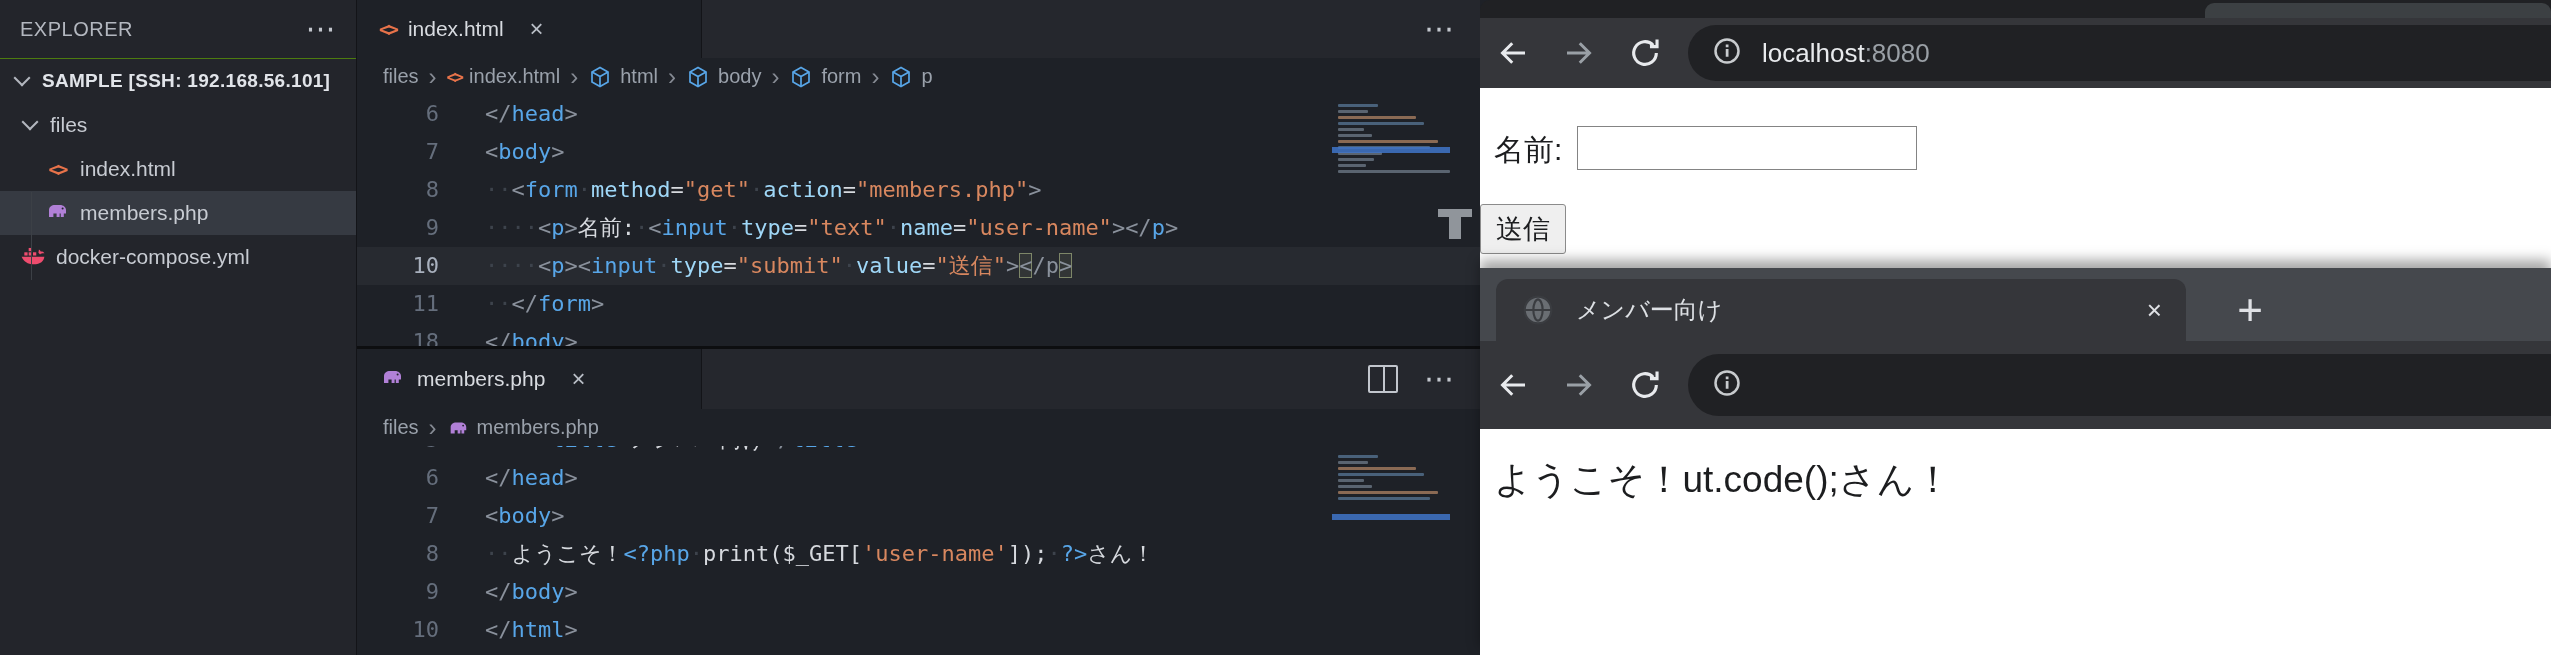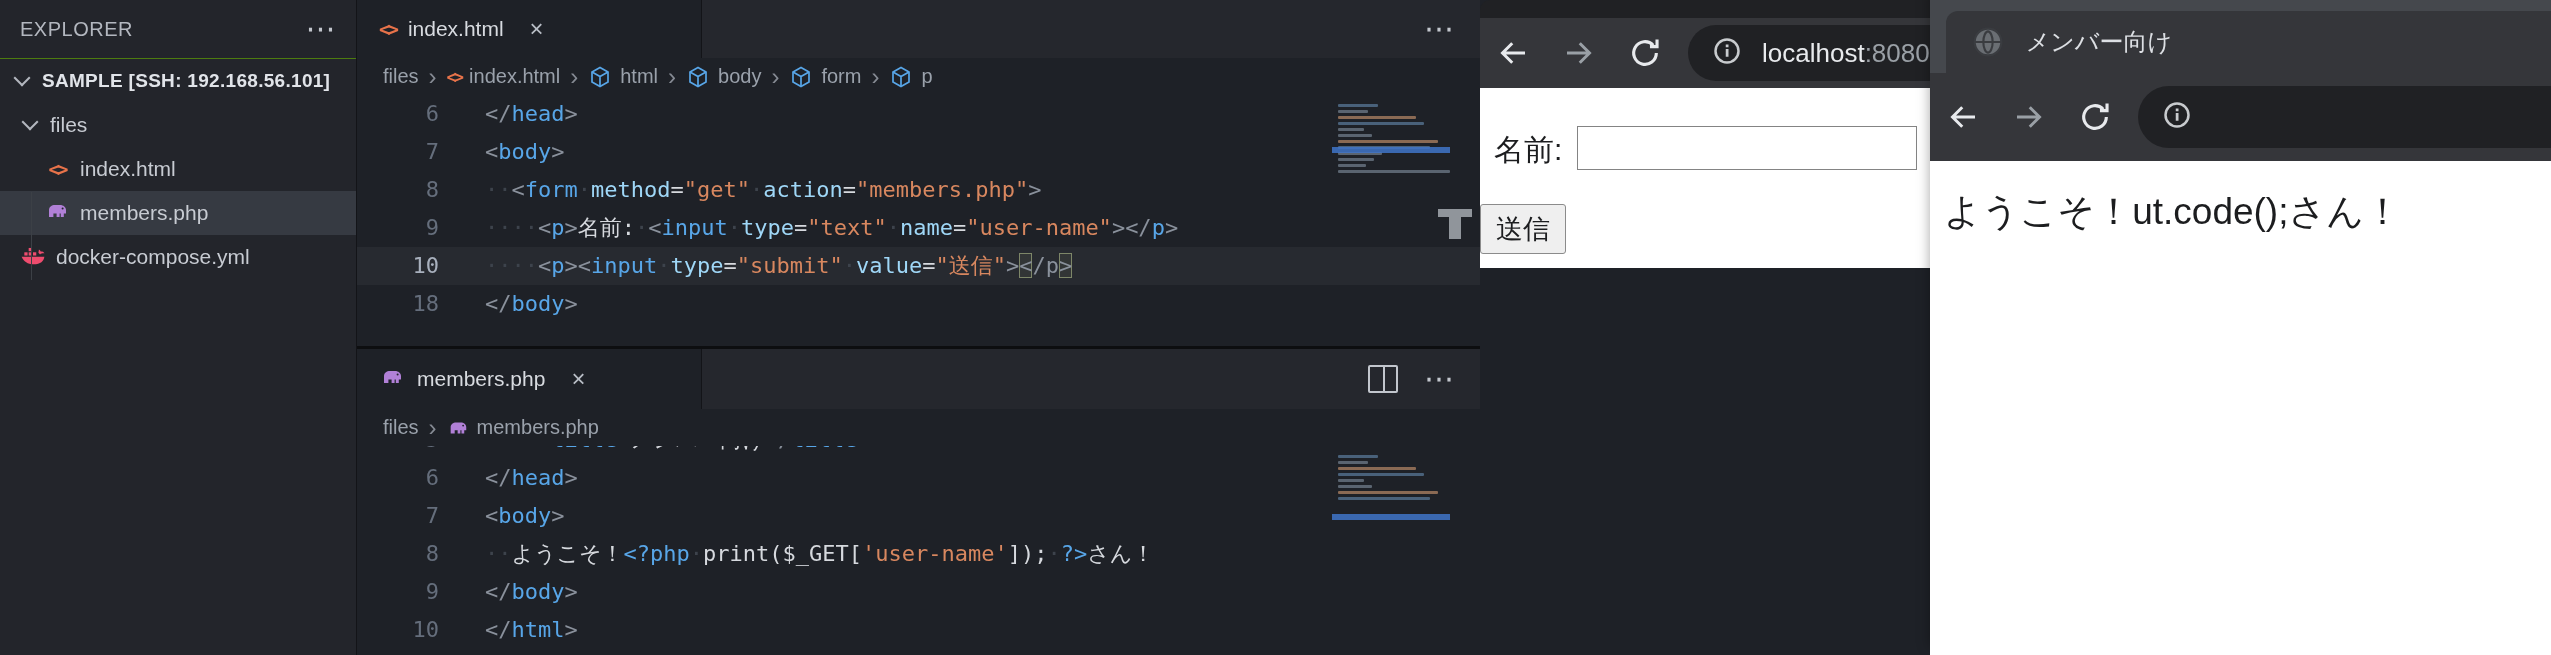--- a/index.html
+++ b/index.html
@@ -61,21 +61,21 @@
   .minimap i:nth-child(7){width:34px}.minimap i:nth-child(8){width:100px;background:#8a6a54}
   .minimap i:nth-child(9){width:92px;background:#49617a}.minimap i:nth-child(10){width:44px}
   .minimap i:nth-child(11){width:36px}.minimap i:nth-child(12){width:28px}
   .mm-sel{position:absolute;left:0;width:100%;height:6px;background:#3f74c9;opacity:.85;}
   .g1 .mm-sel{top:46px;}
   .g2 .mm-sel{top:62px;}
   .tslider{position:absolute;right:8px;top:114px;width:34px;}
   .tslider .bar{width:34px;height:8px;background:#90959b;}
   .tslider .stem{width:12px;height:22px;background:#90959b;margin:0 auto;}
   
-  .browsers{flex:1;display:flex;flex-direction:row;background:#1e2127;}
+  .browsers{flex:1;display:flex;flex-direction:column;background:#1e2127;}
   .bwin{position:relative;}
   .b1{height:268px;border-top-left-radius:10px;overflow:hidden;display:flex;flex-direction:column;}
   .b1 .strip{height:18px;background:#202124;position:relative;flex:none;}
   .b1 .strip .ptab{position:absolute;left:725px;right:0;top:3px;height:15px;background:#3c4043;
                    border-radius:9px 9px 0 0;}
   .toolbar{background:#35363a;display:flex;align-items:center;flex:none;}
   .b1 .toolbar{height:70px;}
   .b2 .toolbar{height:88px;}
   .navico{width:66px;display:flex;justify-content:center;flex:none;}
   .pill{flex:1;align-self:center;background:#202124;border-radius:29px 0 0 29px;
@@ -198,20 +198,21 @@
           </span>
         <span>p</span>
       </div>
       <div class="code">
         <div class="code-scroll">
             <div class="cl"><span class="ln">6</span><span class="lc"><span class="tk-p">&lt;/</span><span class="tk-t">head</span><span class="tk-p">&gt;</span></span></div>
             <div class="cl"><span class="ln">7</span><span class="lc"><span class="tk-p">&lt;</span><span class="tk-t">body</span><span class="tk-p">&gt;</span></span></div>
             <div class="cl"><span class="ln">8</span><span class="lc"><span class="tk-w">··</span><span class="tk-p">&lt;</span><span class="tk-t">form</span><span class="tk-w">·</span><span class="tk-a">method</span><span class="tk-x">=</span><span class="tk-s">"get"</span><span class="tk-w">·</span><span class="tk-a">action</span><span class="tk-x">=</span><span class="tk-s">"members.php"</span><span class="tk-p">&gt;</span></span></div>
             <div class="cl"><span class="ln">9</span><span class="lc"><span class="tk-w">····</span><span class="tk-p">&lt;</span><span class="tk-t">p</span><span class="tk-p">&gt;</span><span class="tk-x">名前:</span><span class="tk-w">·</span><span class="tk-p">&lt;</span><span class="tk-t">input</span><span class="tk-w">·</span><span class="tk-a">type</span><span class="tk-x">=</span><span class="tk-s">"text"</span><span class="tk-w">·</span><span class="tk-a">name</span><span class="tk-x">=</span><span class="tk-s">"user-name"</span><span class="tk-p">&gt;</span><span class="tk-p">&lt;/</span><span class="tk-t">p</span><span class="tk-p">&gt;</span></span></div>
             <div class="cl active"><span class="ln">10</span><span class="lc"><span class="tk-w">····</span><span class="tk-p">&lt;</span><span class="tk-t">p</span><span class="tk-p">&gt;</span><span class="tk-p">&lt;</span><span class="tk-t">input</span><span class="tk-w">·</span><span class="tk-a">type</span><span class="tk-x">=</span><span class="tk-s">"submit"</span><span class="tk-w">·</span><span class="tk-a">value</span><span class="tk-x">=</span><span class="tk-s">"送信"</span><span class="tk-p">&gt;</span><span class="tk-b">&lt;</span><span class="tk-p">/p</span><span class="tk-b">&gt;</span></span></div>
+            <div class="cl"><span class="ln">11</span><span class="lc"><span class="tk-w">··</span><span class="tk-p">&lt;/</span><span class="tk-t">form</span><span class="tk-p">&gt;</span></span></div>
             <div class="cl"><span class="ln">18</span><span class="lc"><span class="tk-p">&lt;/</span><span class="tk-t">body</span><span class="tk-p">&gt;</span></span></div>
           </div>
         <div class="minimap">
           <div class="mm-sel"></div>
           <i></i>
             <i></i>
             <i></i>
             <i></i>
             <i></i>
             <i></i>

